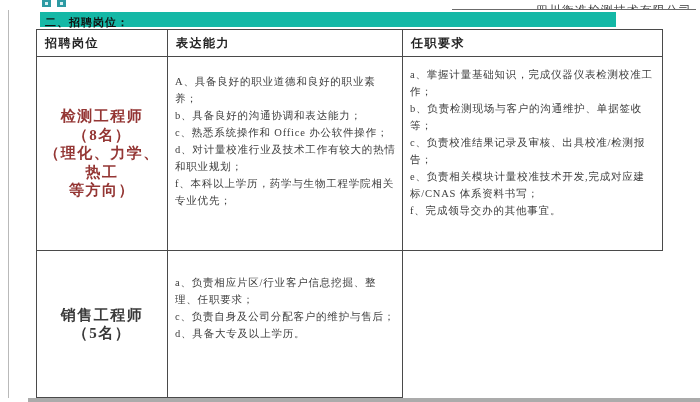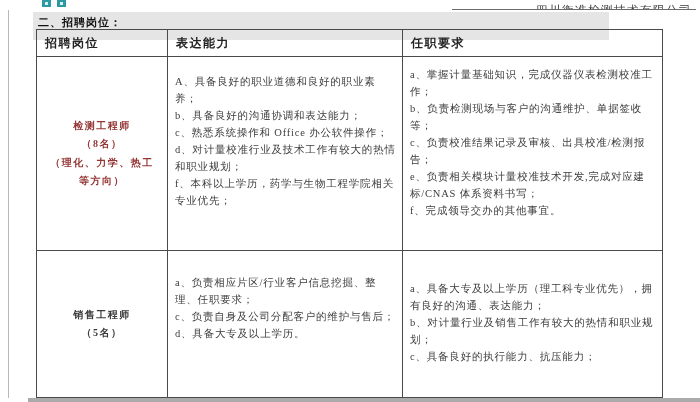--- a/index.html
+++ b/index.html
@@ -13,33 +13,33 @@
   .edge-left{position:absolute;left:8px;top:10px;width:1px;height:388px;background:#b9b9b9;}
   .bottom-band{position:absolute;left:28px;top:398px;width:672px;height:4px;background:#ababab;}
   .appicon{position:absolute;top:0;width:9px;height:7px;background:#2d9aa3;}
   .appicon .dot{position:absolute;left:3px;top:2px;width:3px;height:3px;background:#d8f0f2;}
   .icon1{left:42px;} .icon2{left:57px;}
   .company-clip{position:absolute;top:0;right:8px;width:260px;height:9px;overflow:hidden;text-align:right;}
   .company-clip span{display:inline-block;font-size:11.5px;line-height:15px;margin-top:-7px;
     letter-spacing:1.5px;color:#3c3c3c;}
   .company-underline{position:absolute;top:9px;left:452px;width:244px;height:1px;background:#6b6b6b;}
   
-  .section-bar{position:absolute;left:33px;top:12px;width:576px;height:28px;background:#e5e5e5;}
+  .section-bar{position:absolute;left:40px;top:12px;width:576px;height:15px;background:#14b8a6;}
   .section-bar span{font-size:11px;font-weight:bold;line-height:17px;padding-left:5px;
     letter-spacing:1px;color:#111;}
   
   .tbl{position:absolute;left:36px;top:29px;border-left:1px solid #4a4a4a;border-top:1px solid #4a4a4a;}
   .tr{display:grid;grid-template-columns:131px 235px 260px;}
   .td{border-right:1px solid #4a4a4a;border-bottom:1px solid #4a4a4a;box-sizing:border-box;overflow:hidden;}
   .head .td{height:27px;font-size:12px;font-weight:bold;letter-spacing:1.5px;
     line-height:26px;padding-left:8px;color:#222;}
   .r1 .td{height:194px;}
   .r2 .td{height:147px;}
   .pos{display:flex;flex-direction:column;align-items:center;justify-content:center;
-    font-size:10px;font-weight:bold;letter-spacing:1.5px;line-height:18.5px;text-align:center;}
+    font-size:15px;font-weight:bold;letter-spacing:1.5px;line-height:18.5px;text-align:center;}
   .pos-red{color:#943634;}
   .pos-dark{color:#3a3a3a;}
   .textcell{font-size:10.5px;letter-spacing:0.8px;line-height:17px;color:#3d3d3d;
     padding-left:7px;padding-right:6px;}
   .p-d1{padding-top:9px;}
   .p-r1{padding-top:16px;}
   .p-d2{padding-top:23px;}
   .p-r2{padding-top:29px;}
 </style>
 </head>
@@ -95,19 +95,14 @@
   <div class="tr r2">
     <div class="td pos pos-dark">
         <div>销售工程师</div>
         <div>（5名）</div>
       </div>
     <div class="td textcell p-d2">
         <div>a、负责相应片区/行业客户信息挖掘、整理、任职要求；</div>
         <div>c、负责自身及公司分配客户的维护与售后；</div>
         <div>d、具备大专及以上学历。</div>
       </div>
-    <div class="td textcell p-r2">
-        <div>a、具备大专及以上学历（理工科专业优先），拥有良好的沟通、表达能力；</div>
-        <div>b、对计量行业及销售工作有较大的热情和职业规划；</div>
-        <div>c、具备良好的执行能力、抗压能力；</div>
-      </div>
   </div>
 </div>
 
 </body></html>

